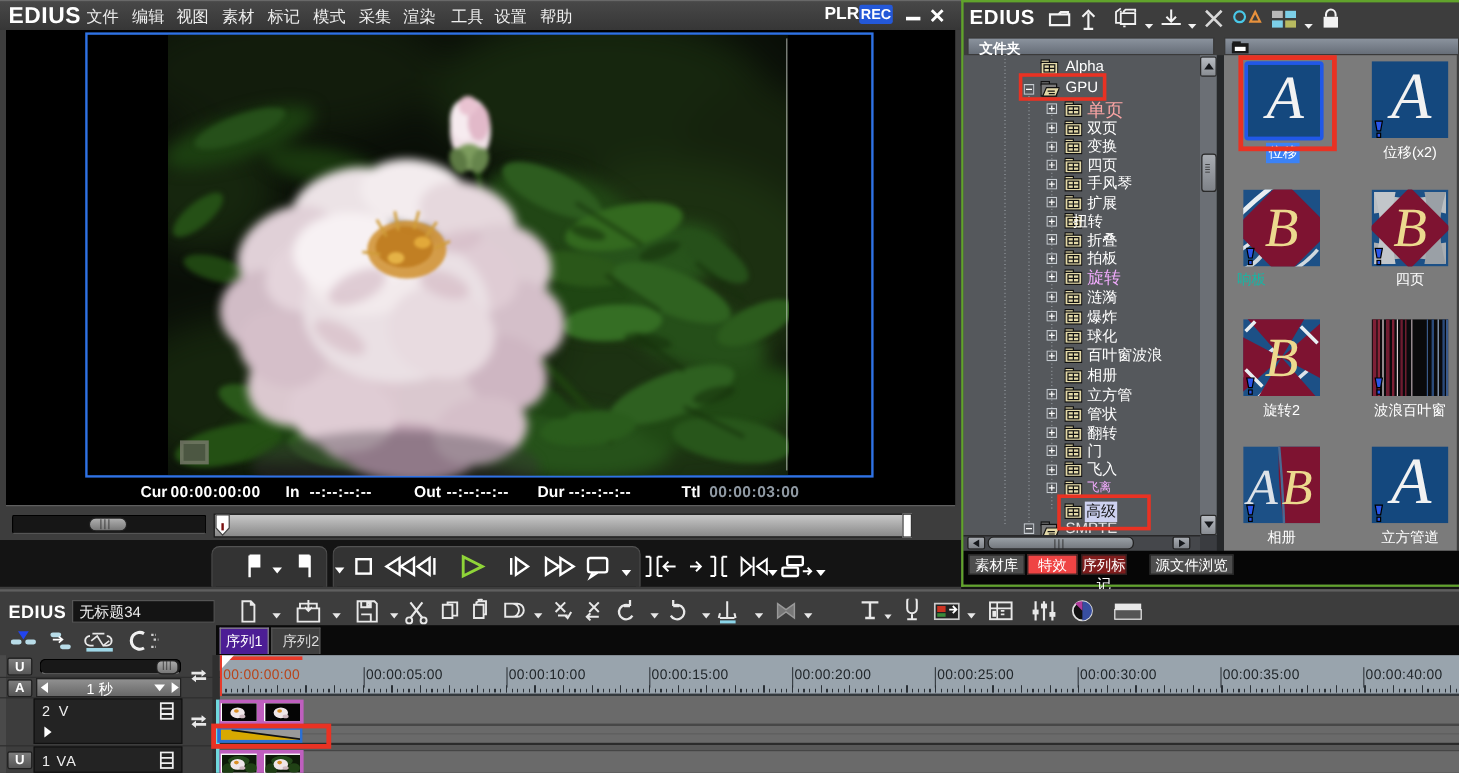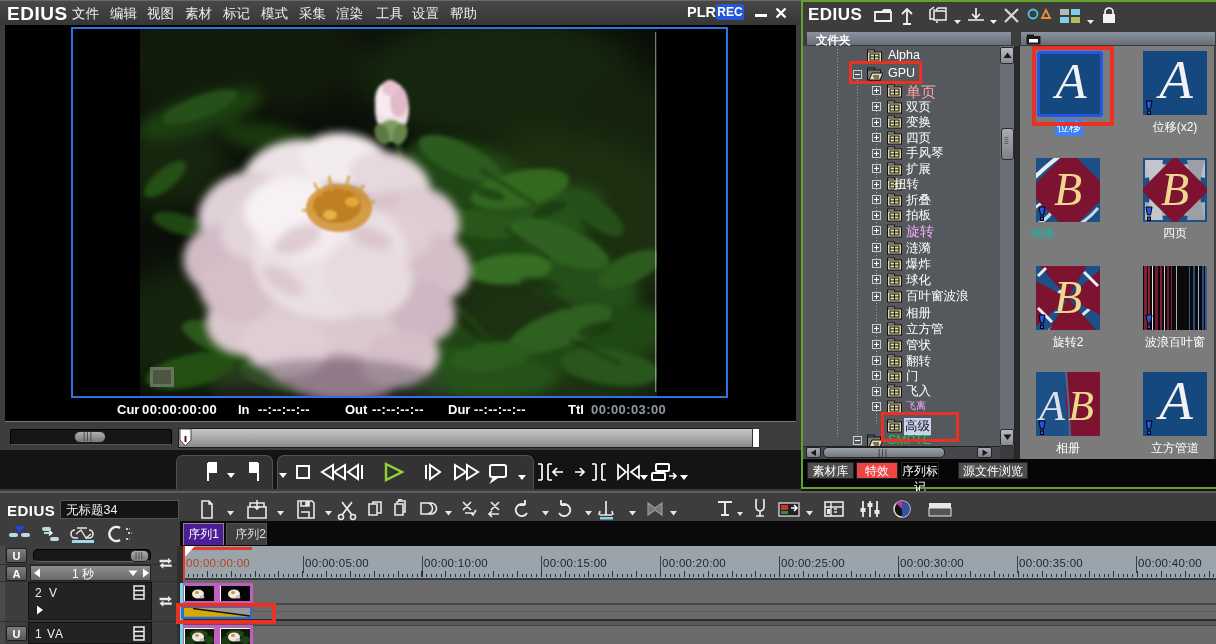--- a/index.html
+++ b/index.html
@@ -481,21 +481,21 @@
       <svg class="ab" style="left:853px;top:436.0px;" width="9" height="9">
         <rect x="0.5" y="0.5" width="8" height="8" fill="#55585c" stroke="#c8cdd2" stroke-width="1"></rect>
         <path d="M2 4.5 l5 0" stroke="#fff" stroke-width="1"></path>
       </svg>
       <svg class="ab" style="left:867px;top:433.5px;" width="16" height="15">
         <rect x="0.5" y="1" width="7" height="3" fill="#6e6e6e" stroke="#111" stroke-width="1"></rect>
         <rect x="0.5" y="3" width="13" height="10" fill="#7a7a7a" stroke="#111" stroke-width="1"></rect>
         <path d="M2 13 l3 -7 l11 0 l-3 7 z" fill="#e3d9a8" stroke="#111" stroke-width="1"></path>
         <path d="M6 9 l6 0 M7 11 l5 0" stroke="#111" stroke-width="1"></path>
       </svg>
-      <div class="tx" style="left:888px;top:432.5px;color:#22c55e;font-size:12.5px;font-family:'Liberation Sans';">SMPTE</div>
+      <div class="tx" style="left:888px;top:432.5px;color:#e5e5e5;font-size:12.5px;font-family:'Liberation Sans';">SMPTE</div>
       <div class="ab" style="left:849px;top:61px;width:73px;height:23px;border:3.5px solid #e93223;"></div>
       <div class="ab" style="left:881px;top:412px;width:78px;height:30px;border:3.5px solid #e93223;"></div>
       <div class="ab" style="left:1000px;top:46px;width:14px;height:400px;background:#6b6f75;"></div>
       <div class="ab" style="left:1000px;top:47px;width:14px;height:17px;background:linear-gradient(#b8bcc2,#888c92);border:1px solid #2a2a2a;border-radius:2px;"></div>
       <svg class="ab" style="left:1003px;top:52px;" width="9" height="7">
         <path d="M4.5 0.5 L8.5 6 L0.5 6 z" fill="#16181c"></path>
       </svg>
       <div class="ab" style="left:1000px;top:429px;width:14px;height:17px;background:linear-gradient(#b8bcc2,#888c92);border:1px solid #2a2a2a;border-radius:2px;"></div>
       <svg class="ab" style="left:1003px;top:434px;" width="9" height="7">
         <path d="M0.5 0.5 L8.5 0.5 L4.5 6 z" fill="#16181c"></path>
@@ -611,21 +611,21 @@
       <div class="tx" style="left:1023px;top:225px;transform:translateX(-50%);color:#14b8a6;font-size:12px;margin-left:20px;">响板</div>
       <div class="tx" style="left:1175px;top:225px;transform:translateX(-50%);color:#fff;font-size:12px;">四页</div>
       <div class="tx" style="left:1068px;top:333.5px;transform:translateX(-50%);color:#fff;font-size:12px;">旋转2</div>
       <div class="tx" style="left:1175px;top:333.5px;transform:translateX(-50%);color:#fff;font-size:12px;">波浪百叶窗</div>
       <div class="tx" style="left:1068px;top:439.5px;transform:translateX(-50%);color:#fff;font-size:12px;">相册</div>
       <div class="tx" style="left:1175px;top:439.5px;transform:translateX(-50%);color:#fff;font-size:12px;">立方管道</div>
       <div class="ab" style="left:1032px;top:46px;width:82px;height:80px;border:4px solid #e93223;"></div>
       <div class="ab" style="left:803px;top:459px;width:413px;height:28px;background:#060606;"></div>
       <div class="ab" style="left:807px;top:462px;width:47px;height:17px;background:#4e4e4e;border:1px solid #222;color:#fff;font-size:12px;text-align:center;line-height:16px;">素材库</div>
       <div class="ab" style="left:856px;top:462px;width:42px;height:17px;background:#ef4444;border:1px solid #222;color:#fff;font-size:12px;text-align:center;line-height:16px;">特效</div>
-      <div class="ab" style="left:901px;top:462px;width:38px;height:17px;background:#000000;border:1px solid #222;color:#fff;font-size:12px;text-align:center;line-height:16px;">序列标记</div>
+      <div class="ab" style="left:901px;top:462px;width:38px;height:17px;background:#7f1d1d;border:1px solid #222;color:#fff;font-size:12px;text-align:center;line-height:16px;">序列标记</div>
       <div class="ab" style="left:958px;top:462px;width:70px;height:17px;background:#4e4e4e;border:1px solid #222;color:#fff;font-size:12px;text-align:center;line-height:16px;">源文件浏览</div>
       <div class="ab" style="left:0;top:491px;width:1216px;height:153px;background:#3d3d3d;border-top:2px solid #5f5f5f;"></div>
       <div class="tx" style="left:7px;top:502px;color:#fff;font-size:15px;font-weight:bold;letter-spacing:0.5px;">EDIUS</div>
       <div class="ab" style="left:60px;top:500px;width:119px;height:19px;background:#141414;border:1px solid #555;"></div>
       <div class="tx" style="left:66px;top:502px;color:#eee;font-size:12.5px;">无标题34</div>
       <svg class="ab" style="left:195px;top:499px;" width="760" height="22" viewBox="0 0 760 22" fill="none" stroke="#e8e8e8" stroke-width="1.6">
 <path d="M7 2 l7 0 l3 3 l0 14 l-10 0 z M14 2 l0 3 l3 0"></path>
 <path d="M32 12 l7 0 l-3.5 4.5 z" fill="#e8e8e8" stroke="none"></path>
 <path d="M55 8 l0 -4 l14 0 l0 4 M53 8 l18 0 l0 11 l-18 0 z M62 1 l0 9 M59 7 l3 3 l3 -3"></path>
 <path d="M82 12 l7 0 l-3.5 4.5 z" fill="#e8e8e8" stroke="none"></path>

